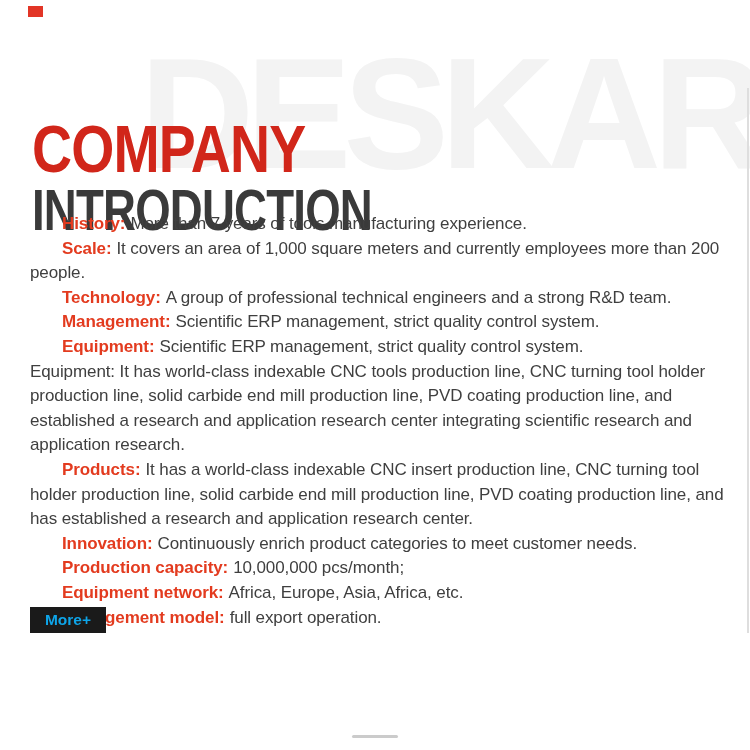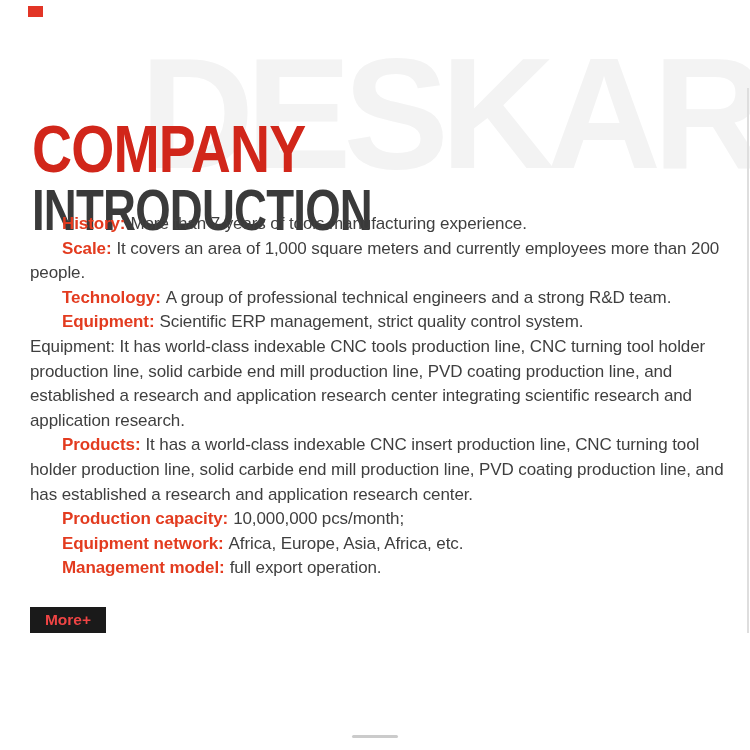--- a/index.html
+++ b/index.html
@@ -68,21 +68,21 @@
     font-weight:700;
     color:var(--label-red);
     margin-right:5px;
     margin-left:32px;
   }
   .more-button{
     position:absolute;
     left:30px;top:607px;
     width:76px;height:26px;
     background:var(--button-bg);
-    color:#ef4444;
+    color:#0ea5e9;
     font-size:15.5px;
     font-weight:700;
     display:flex;
     align-items:center;
     justify-content:center;
     cursor:pointer;
   }
   .corner-badge{
     position:absolute;
     left:28px;top:6px;
@@ -112,23 +112,25 @@
 
   <div class="watermark">DESKAR</div>
 
   <h1 class="title-company">COMPANY</h1>
   <h2 class="title-introduction">INTRODUCTION</h2>
 
   <div class="intro-body">
       <p><span class="para-label">History:</span><span>More than 7 years of tools manufacturing experience.</span></p>
       <p><span class="para-label">Scale:</span><span>It covers an area of 1,000 square meters and currently employees more than 200 people.</span></p>
       <p><span class="para-label">Technology:</span><span>A group of professional technical engineers and a strong R&amp;D team.</span></p>
+      <p><span class="para-label">Management:</span><span>Scientific ERP management, strict quality control system.</span></p>
       <p><span class="para-label">Equipment:</span><span>Scientific ERP management, strict quality control system.</span></p>
       <p><span>Equipment: It has world-class indexable CNC tools production line, CNC turning tool holder production line, solid carbide end mill production line, PVD coating production line, and established a research and application research center integrating scientific research and application research.</span></p>
       <p><span class="para-label">Products:</span><span>It has a world-class indexable CNC insert production line, CNC turning tool holder production line, solid carbide end mill production line, PVD coating production line, and has established a research and application research center.</span></p>
+      <p><span class="para-label">Innovation:</span><span>Continuously enrich product categories to meet customer needs.</span></p>
       <p><span class="para-label">Production capacity:</span><span>10,000,000 pcs/month;</span></p>
       <p><span class="para-label">Equipment network:</span><span>Africa, Europe, Asia, Africa, etc.</span></p>
       <p><span class="para-label">Management model:</span><span>full export operation.</span></p>
     </div>
 
   <div class="more-button">More+</div>
 
   <div class="scrollbar-line"></div>
   <div class="bottom-indicator"></div>
 

